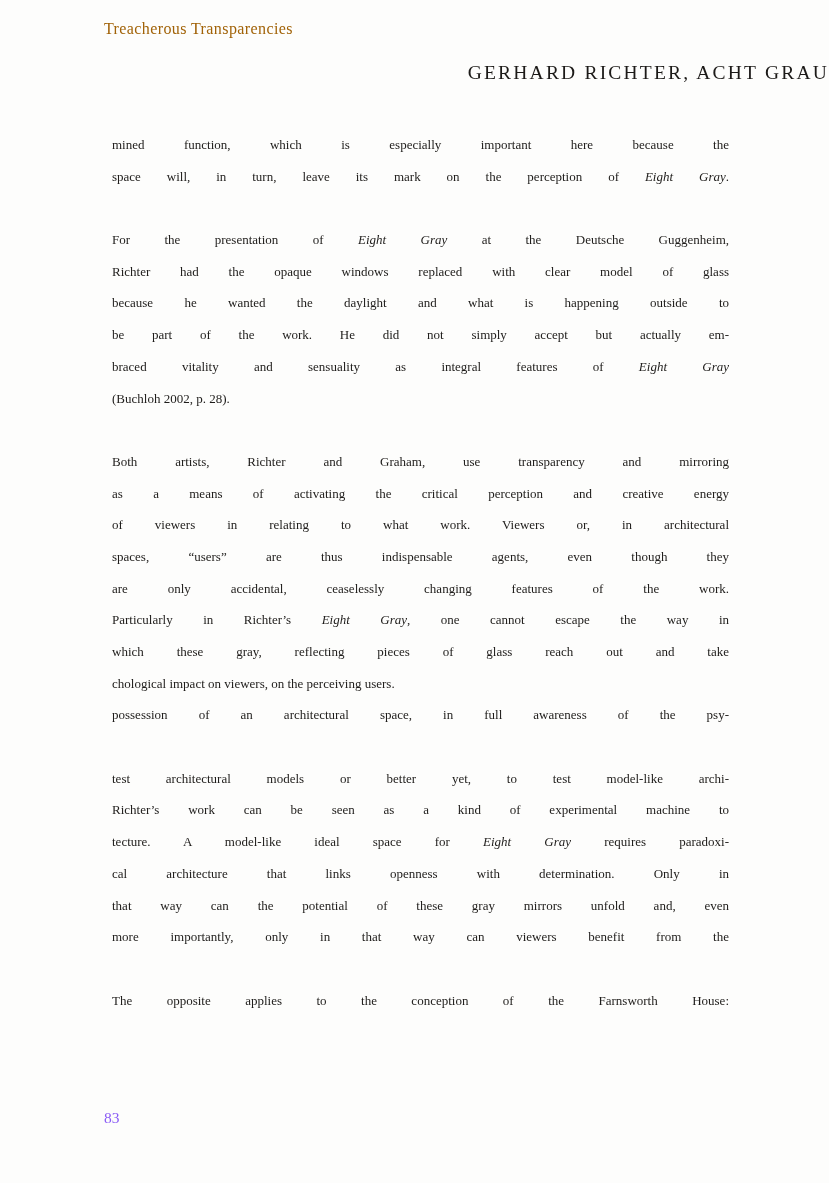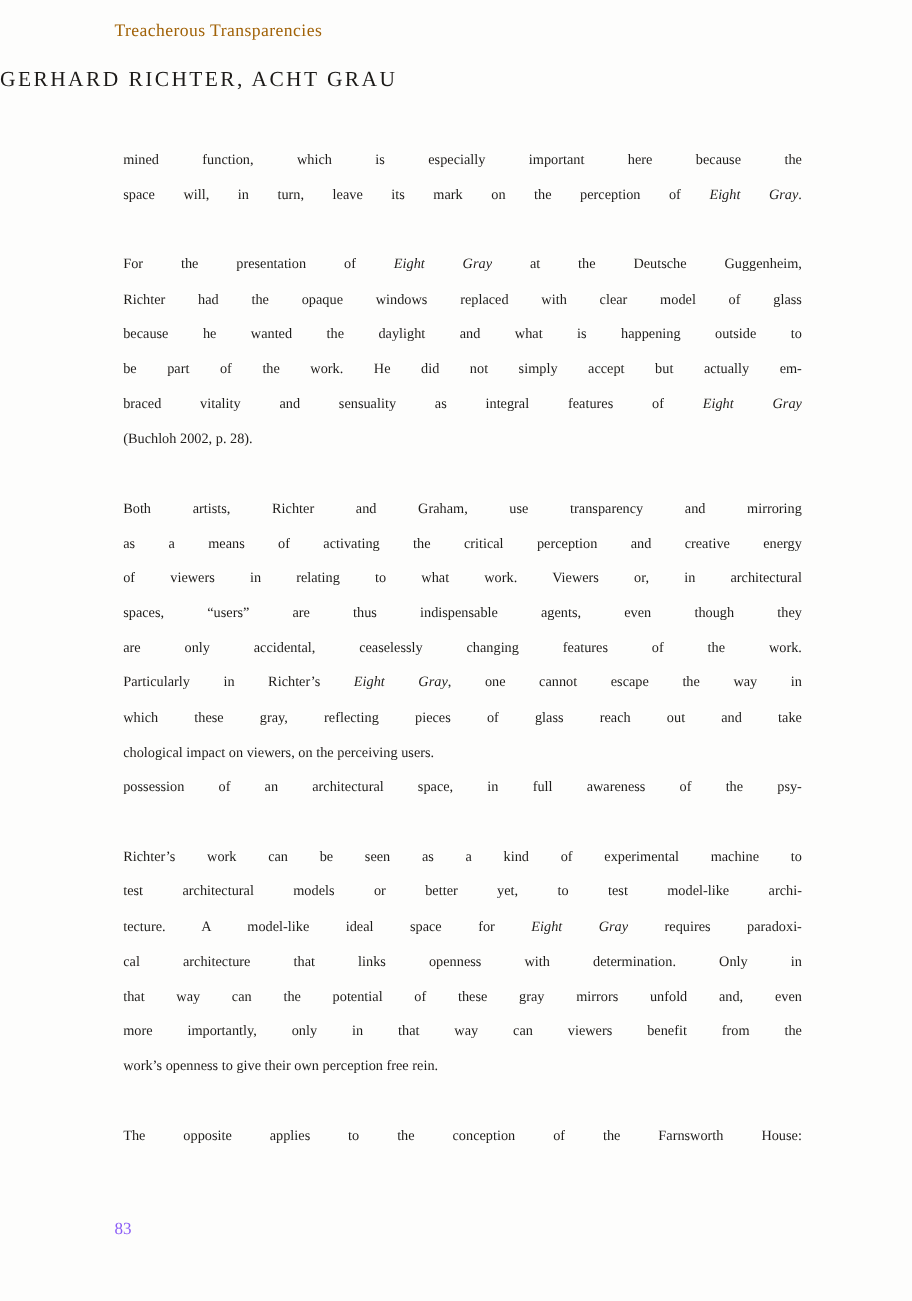--- a/index.html
+++ b/index.html
@@ -23,21 +23,21 @@
     font-size: 16px;
     letter-spacing: 0.4px;
     color: #a16207;
   }
   .heading {
     position: absolute;
     left: 0;
     top: 62px;
     width: 100%;
     margin: 0;
-    text-align: left;
+    text-align: right;
     font-size: 19.5px;
     font-weight: normal;
     letter-spacing: 2.2px;
     color: #1c1a18;
   }
   .body-text {
     position: absolute;
     left: 112px;
     top: 129px;
     width: 617px;
@@ -93,27 +93,26 @@
         <div class="line"><span>as a means of activating the critical perception and creative energy</span></div>
         <div class="line"><span>of viewers in relating to what work. Viewers or, in architectural</span></div>
         <div class="line"><span>spaces, “users” are thus indispensable agents, even though they</span></div>
         <div class="line"><span>are only accidental, ceaselessly changing features of the work.</span></div>
         <div class="line"><span>Particularly in Richter’s </span><em>Eight Gray</em><span>, one cannot escape the way in</span></div>
         <div class="line"><span>which these gray, reflecting pieces of glass reach out and take</span></div>
         <div class="line no-j"><span>chological impact on viewers, on the perceiving users.</span></div>
         <div class="line"><span>possession of an architectural space, in full awareness of the psy-</span></div>
       </div>
       <div class="para">
+        <div class="line"><span>test architectural models or better yet, to test model-like archi-</span></div>
         <div class="line"><span>Richter’s work can be seen as a kind of experimental machine to</span></div>
-        <div class="line"><span>test architectural models or better yet, to test model-like archi-</span></div>
         <div class="line"><span>tecture. A model-like ideal space for </span><em>Eight Gray</em><span> requires paradoxi-</span></div>
         <div class="line"><span>cal architecture that links openness with determination. Only in</span></div>
         <div class="line"><span>that way can the potential of these gray mirrors unfold and, even</span></div>
         <div class="line"><span>more importantly, only in that way can viewers benefit from the</span></div>
-        <div class="line no-j"><span>work’s openness to give their own perception free rein.</span></div>
       </div>
       <div class="para">
         <div class="line"><span>The opposite applies to the conception of the Farnsworth House:</span></div>
       </div>
     </div>
 
   <div class="page-number">83</div>
 </div>
 
 </body></html>

